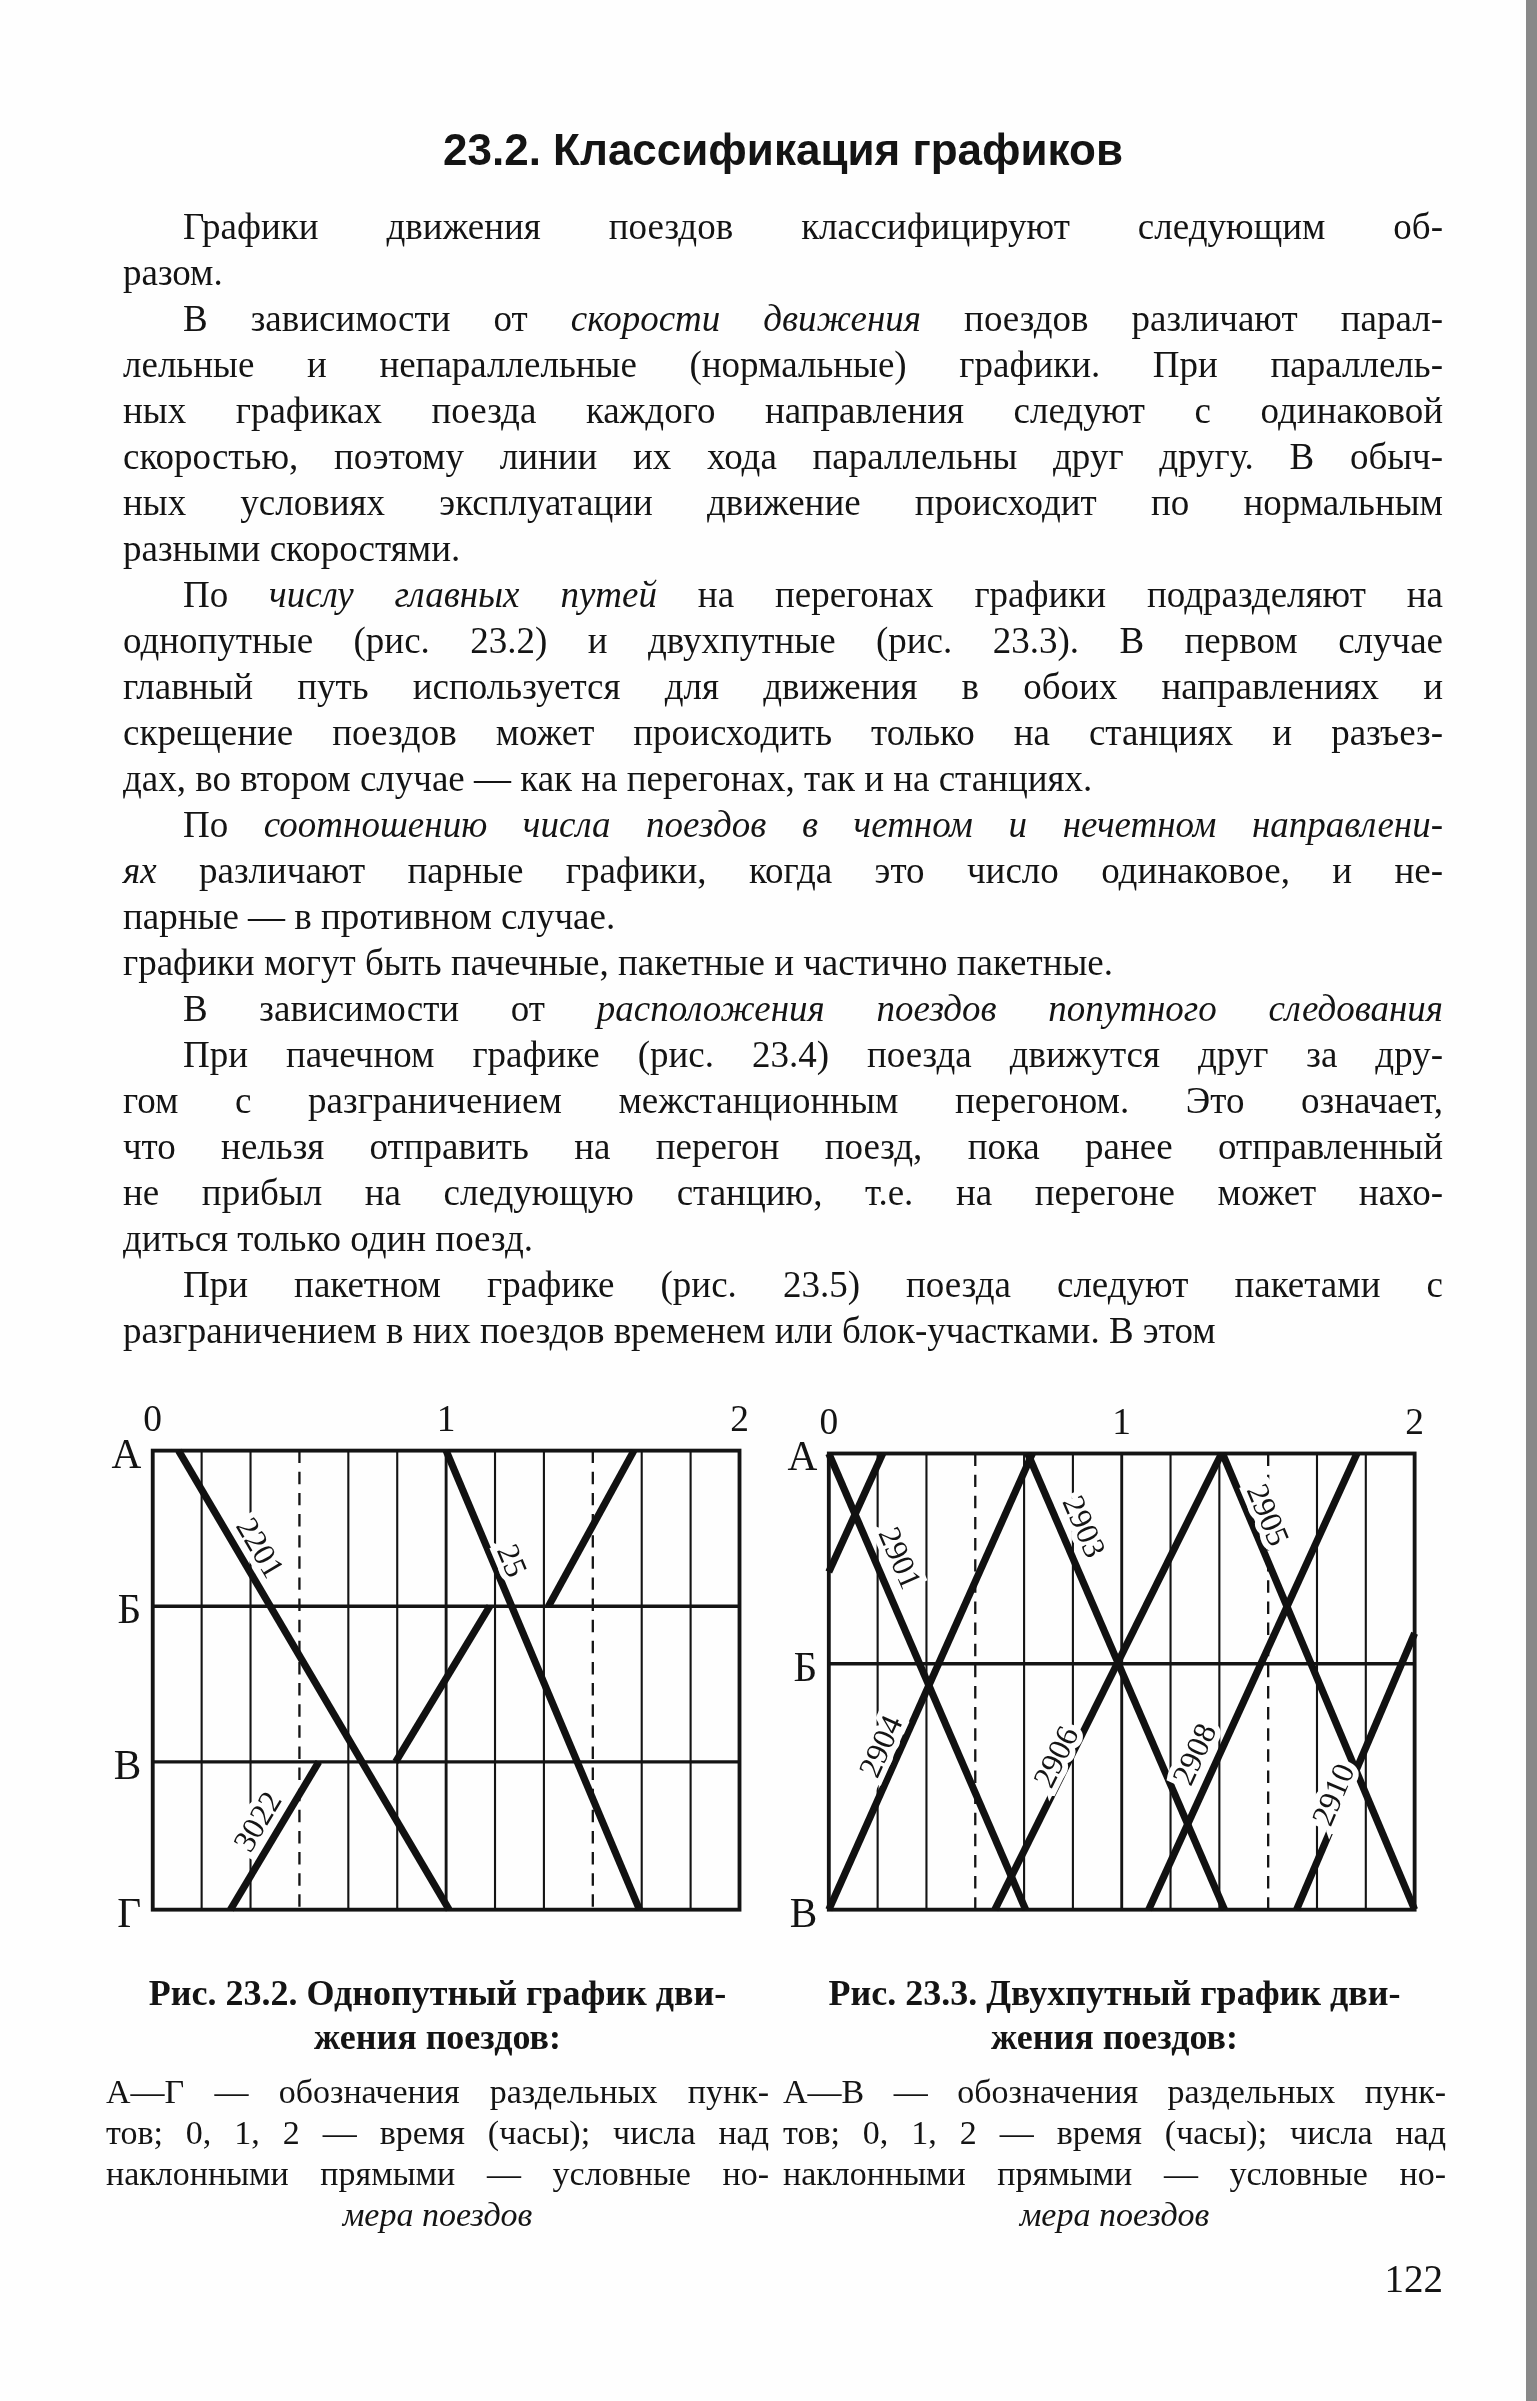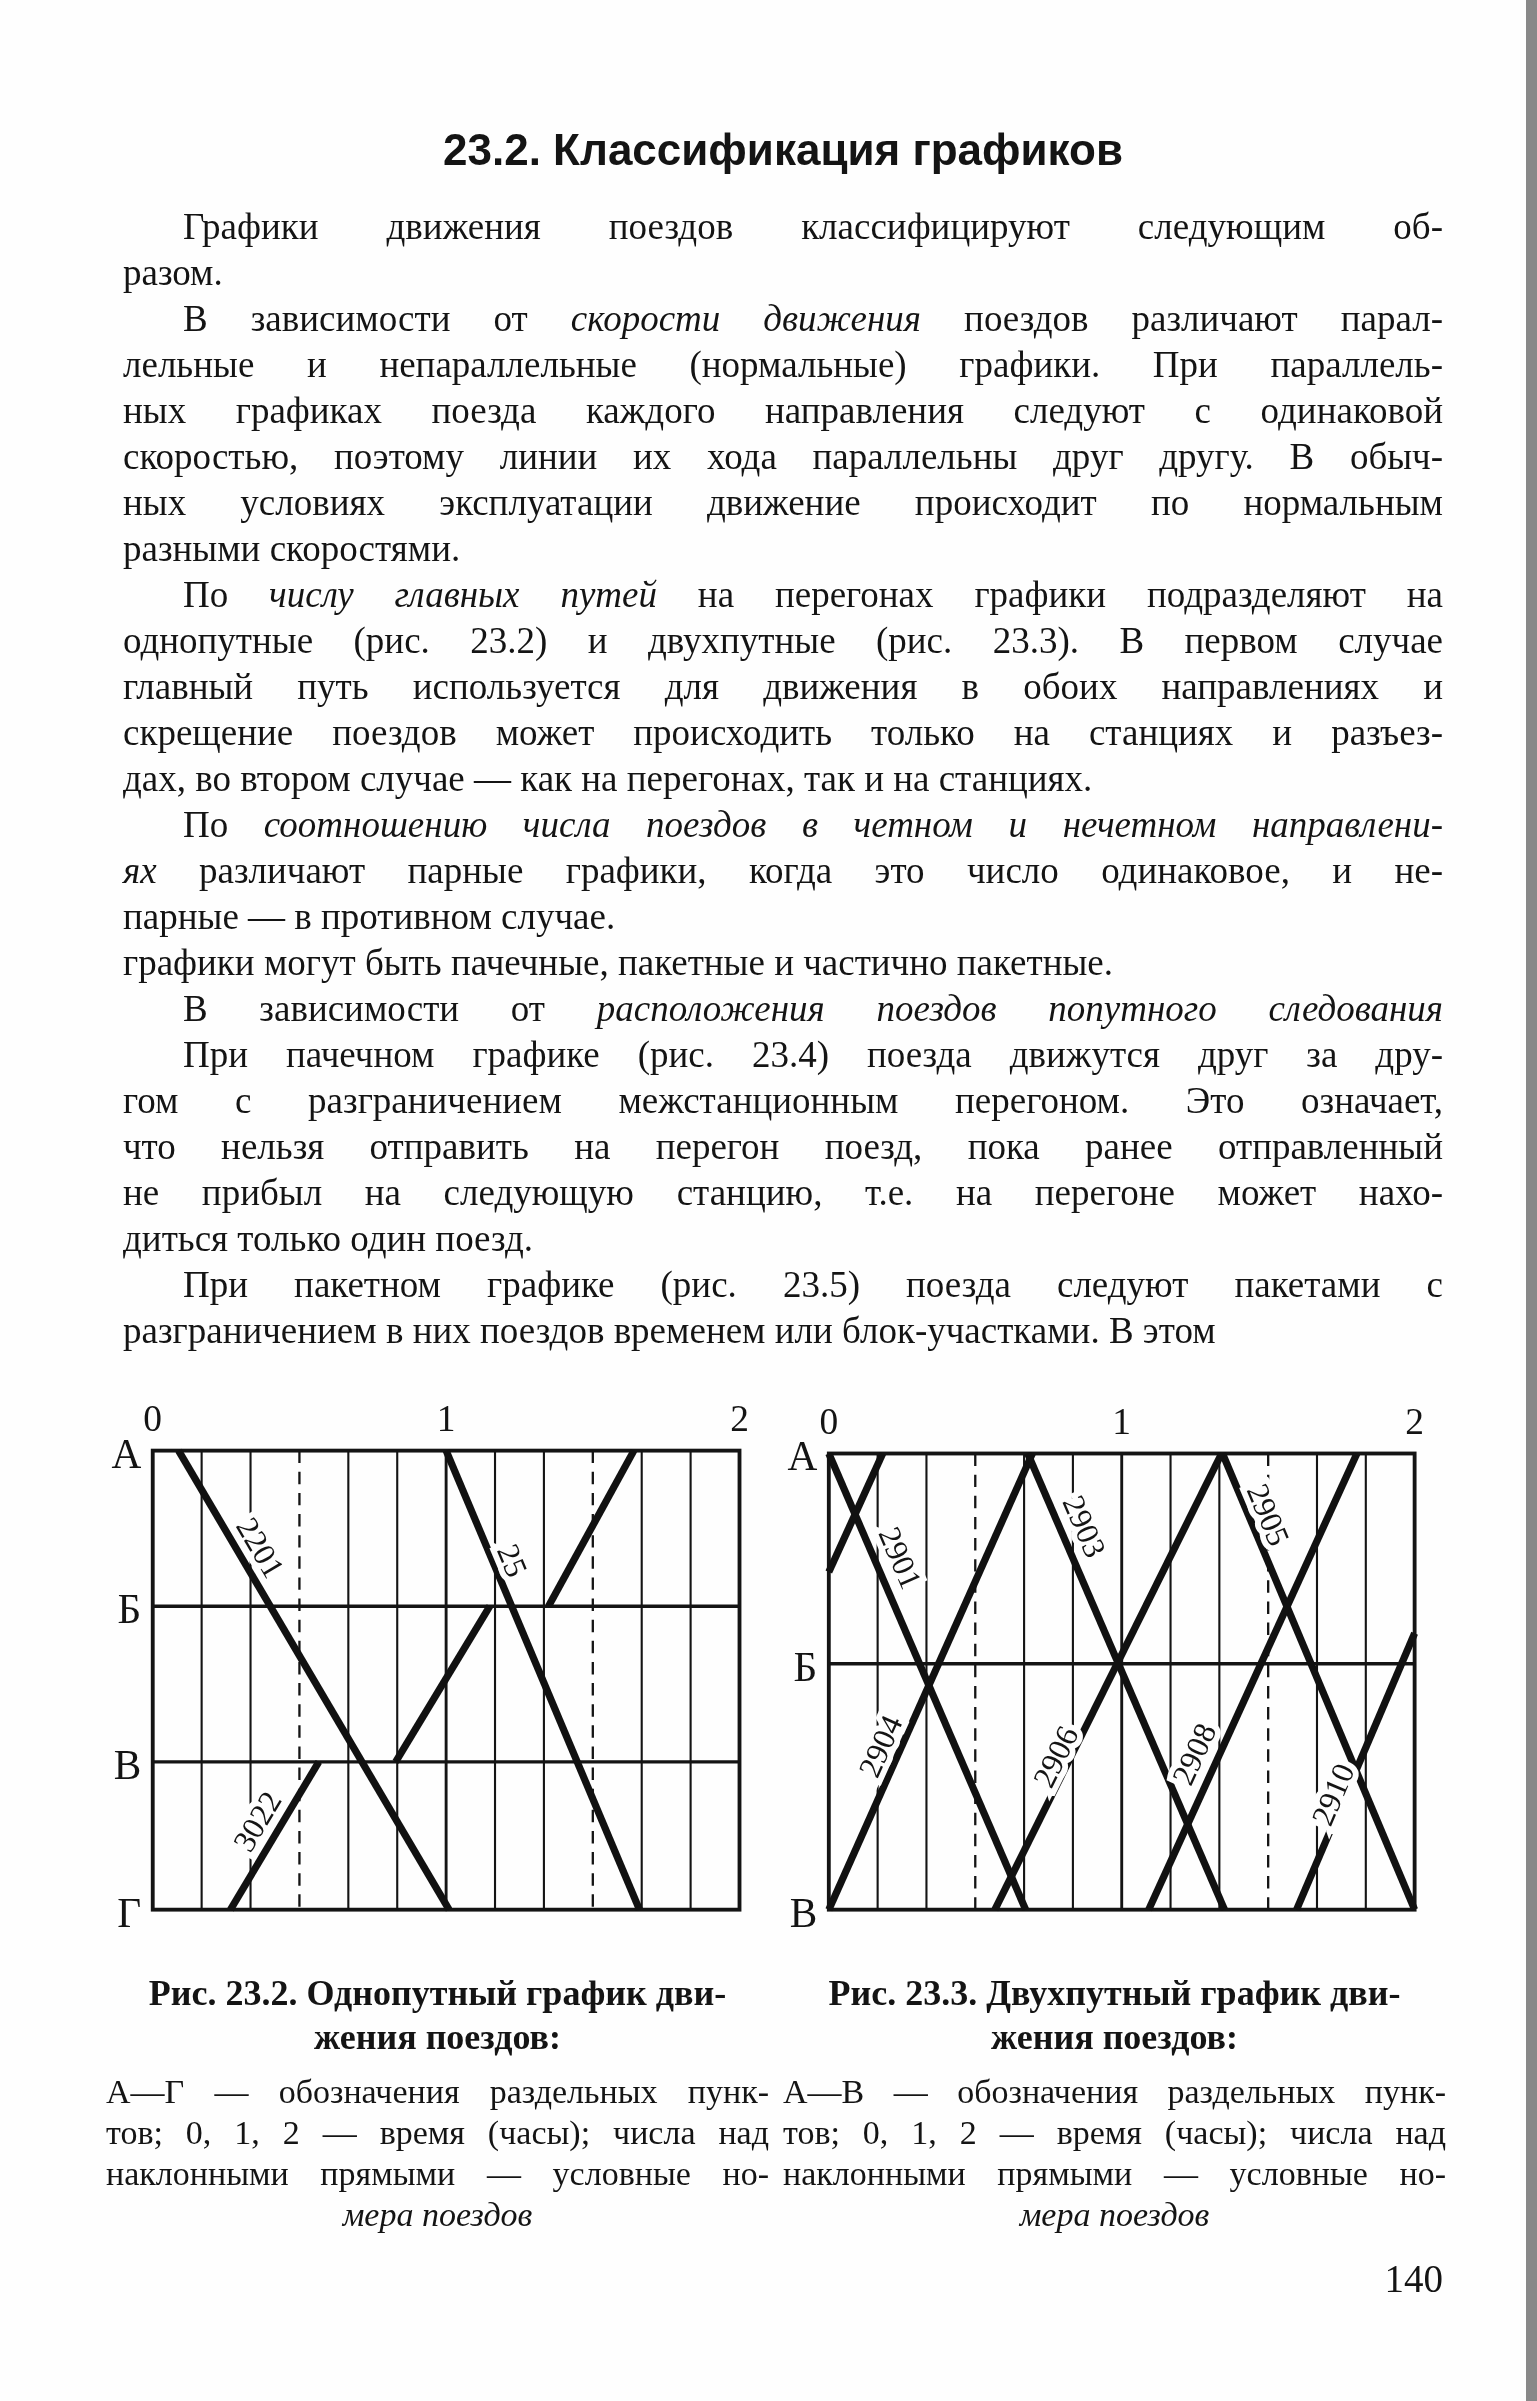--- a/index.html
+++ b/index.html
@@ -148,16 +148,16 @@
         <div class="tline">жения поездов:</div>
       </div>
     <div class="cap-legend">
         <div class="cline">А—В — обозначения раздельных пунк-</div>
         <div class="cline">тов; 0, 1, 2 — время (часы); числа над</div>
         <div class="cline">наклонными прямыми — условные но-</div>
         <div class="cline">мера поездов</div>
       </div>
   </div>
 
-  <div id="page-num">140</div>
+  <div id="page-num">122</div>
 
 </div>
 
 
 </body></html>

